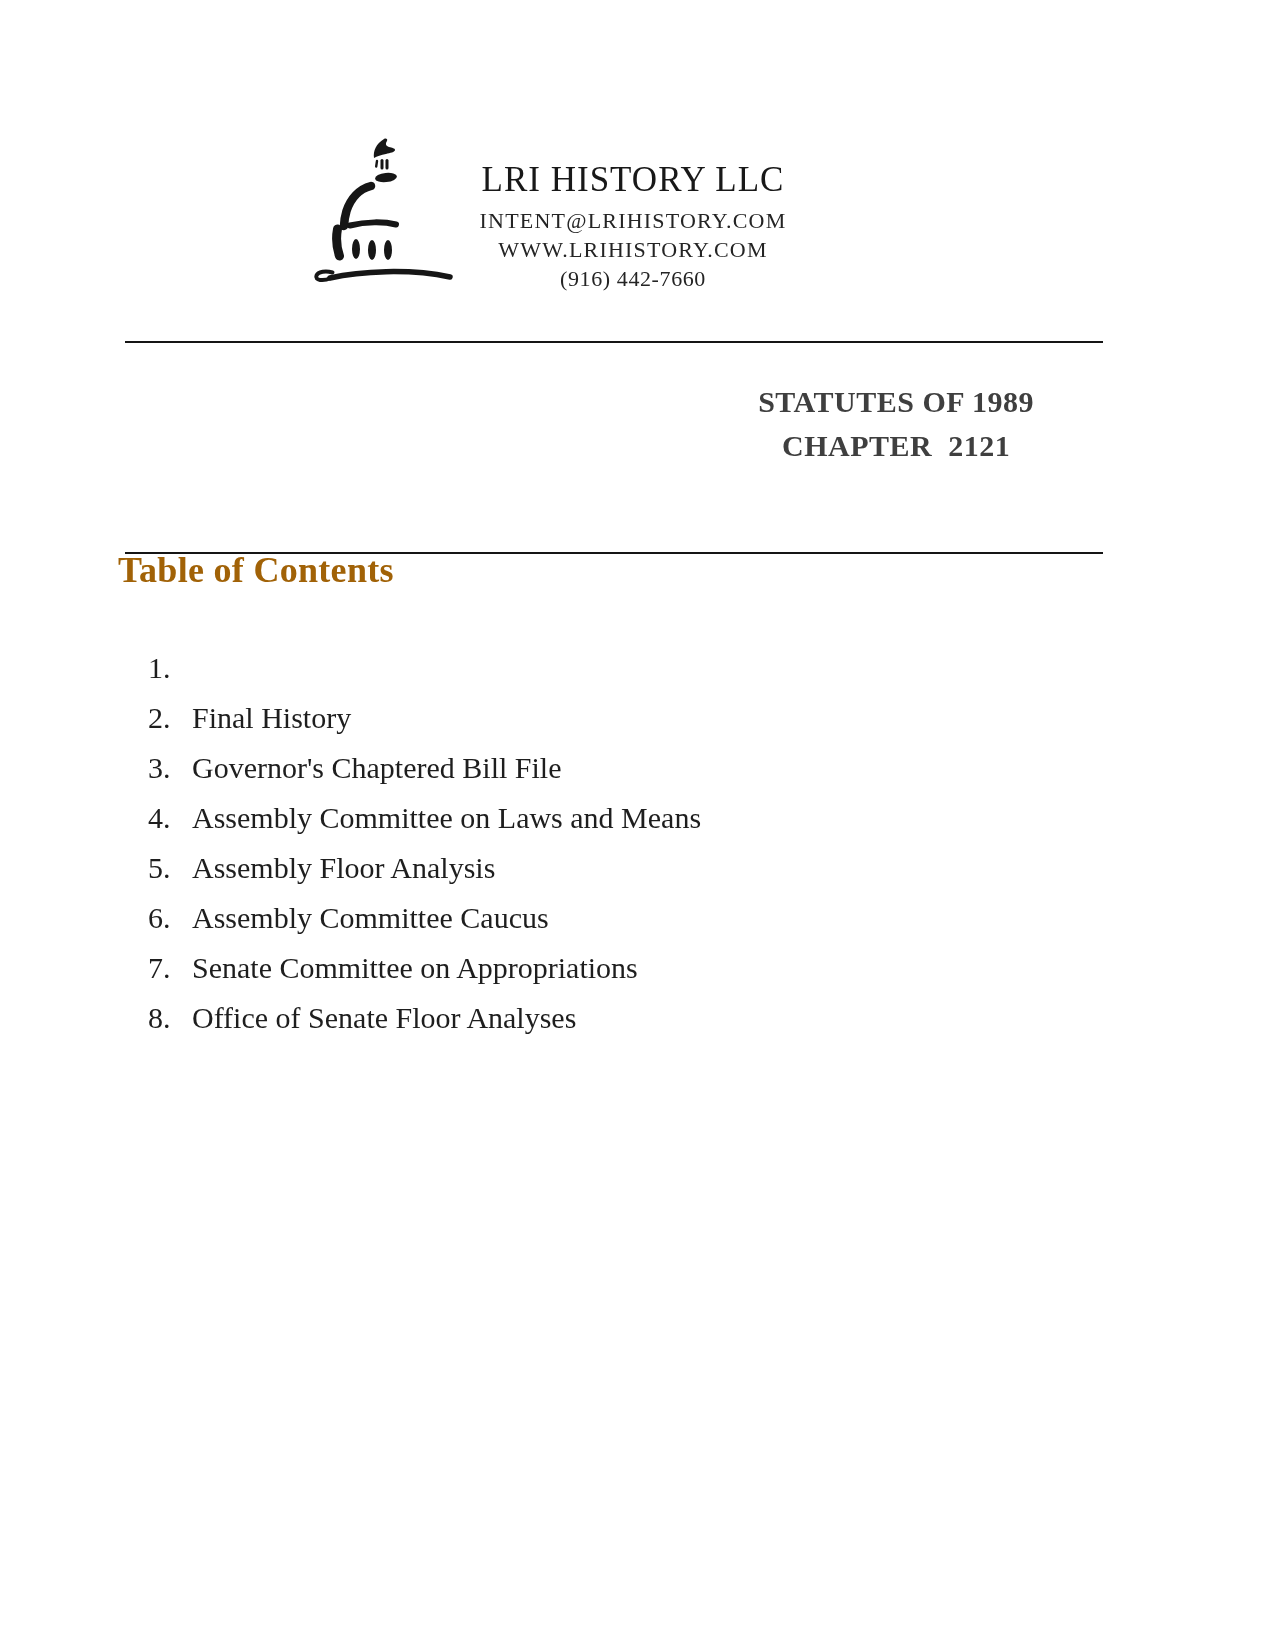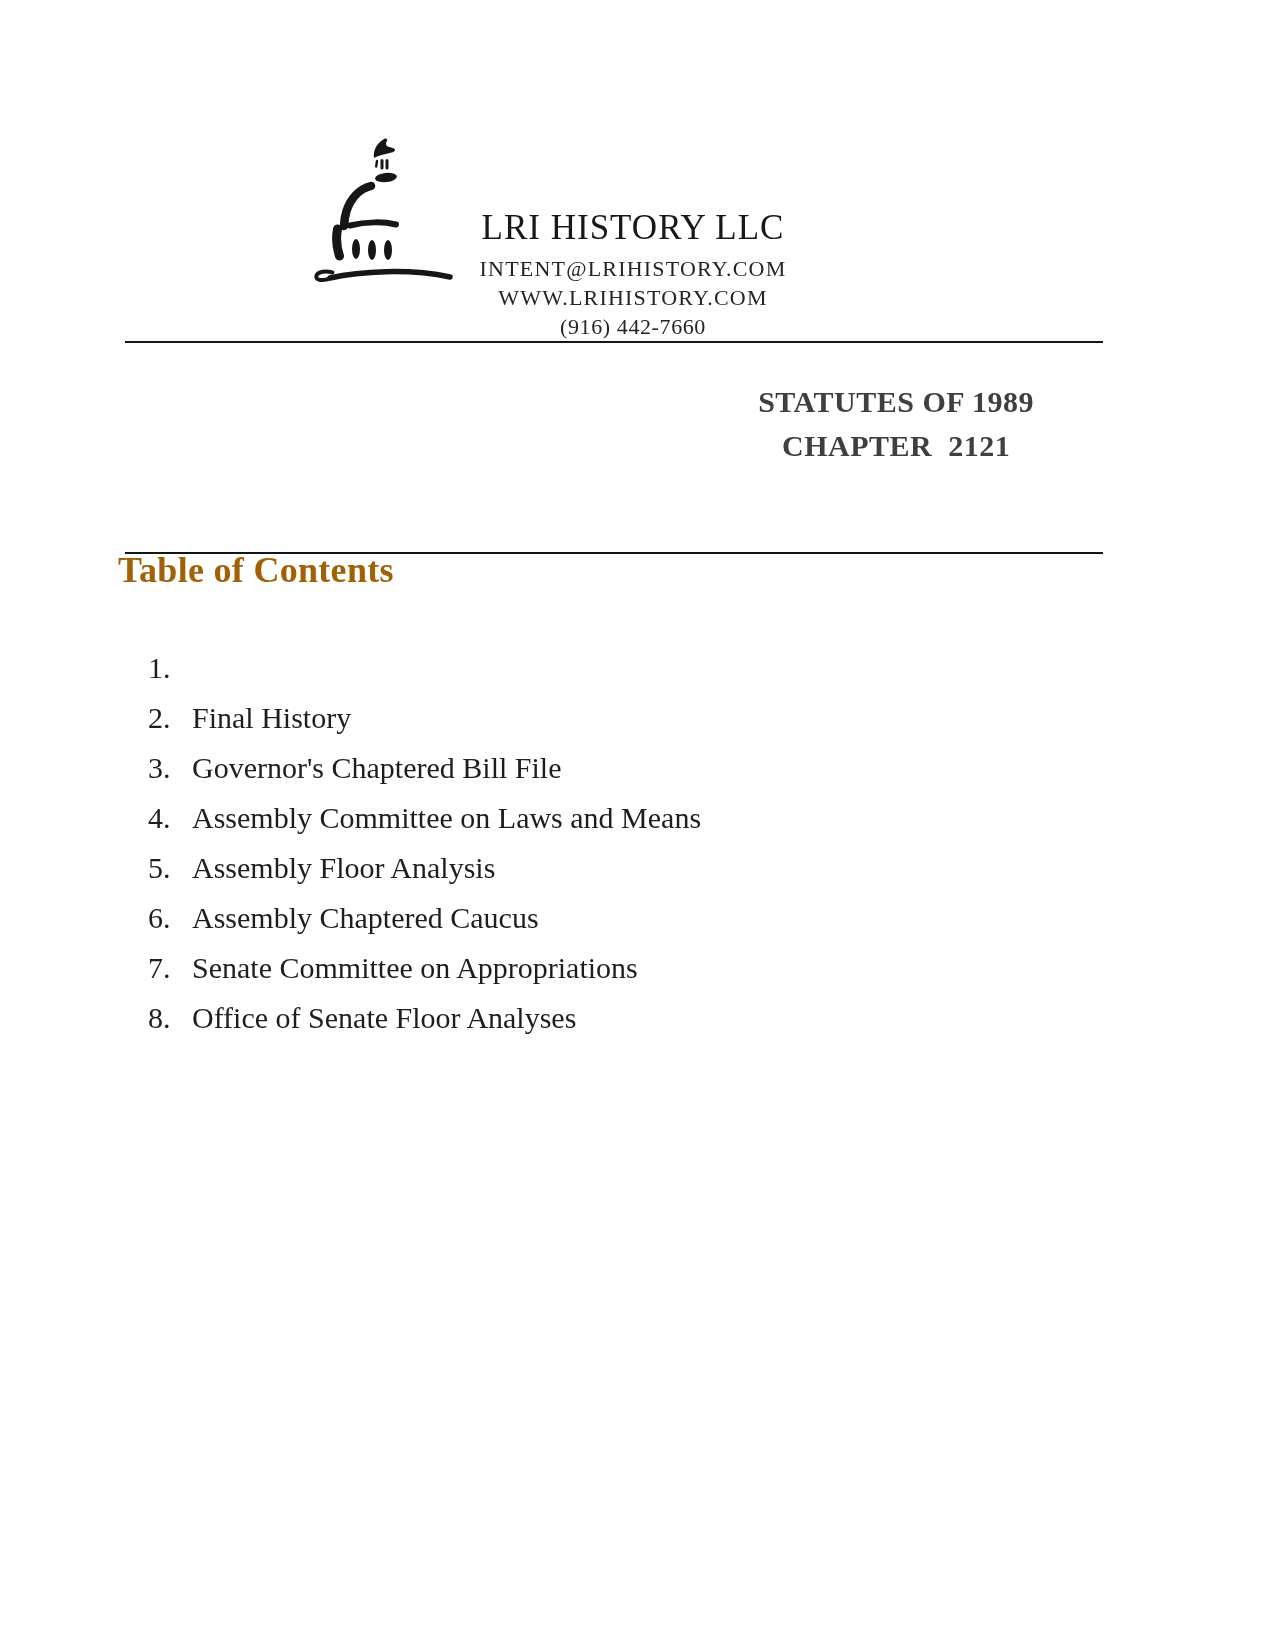--- a/index.html
+++ b/index.html
@@ -35,21 +35,20 @@
     left: 458px;
     top: 160px;
     width: 350px;
     text-align: center;
   }
   .company-name {
     font-size: 35px;
     line-height: 40px;
     letter-spacing: 1px;
     color: #181818;
-    margin-top: 48px;
   }
   .company-contact {
     font-size: 22px;
     line-height: 29px;
     letter-spacing: 1.2px;
     color: #242424;
   }
   .company-contact.first { margin-top: 6px; }
   .company-phone { letter-spacing: 0.6px; }
 
@@ -168,21 +167,21 @@
     <div class="toc-item">
       <span class="toc-number">4.</span>
       <span class="toc-label">Assembly Committee on Laws and Means</span>
     </div>
     <div class="toc-item">
       <span class="toc-number">5.</span>
       <span class="toc-label">Assembly Floor Analysis</span>
     </div>
     <div class="toc-item">
       <span class="toc-number">6.</span>
-      <span class="toc-label">Assembly Chaptered Caucus</span>
+      <span class="toc-label">Assembly Committee Caucus</span>
     </div>
     <div class="toc-item">
       <span class="toc-number">7.</span>
       <span class="toc-label">Senate Committee on Appropriations</span>
     </div>
     <div class="toc-item">
       <span class="toc-number">8.</span>
       <span class="toc-label">Office of Senate Floor Analyses</span>
     </div>
   </div>

